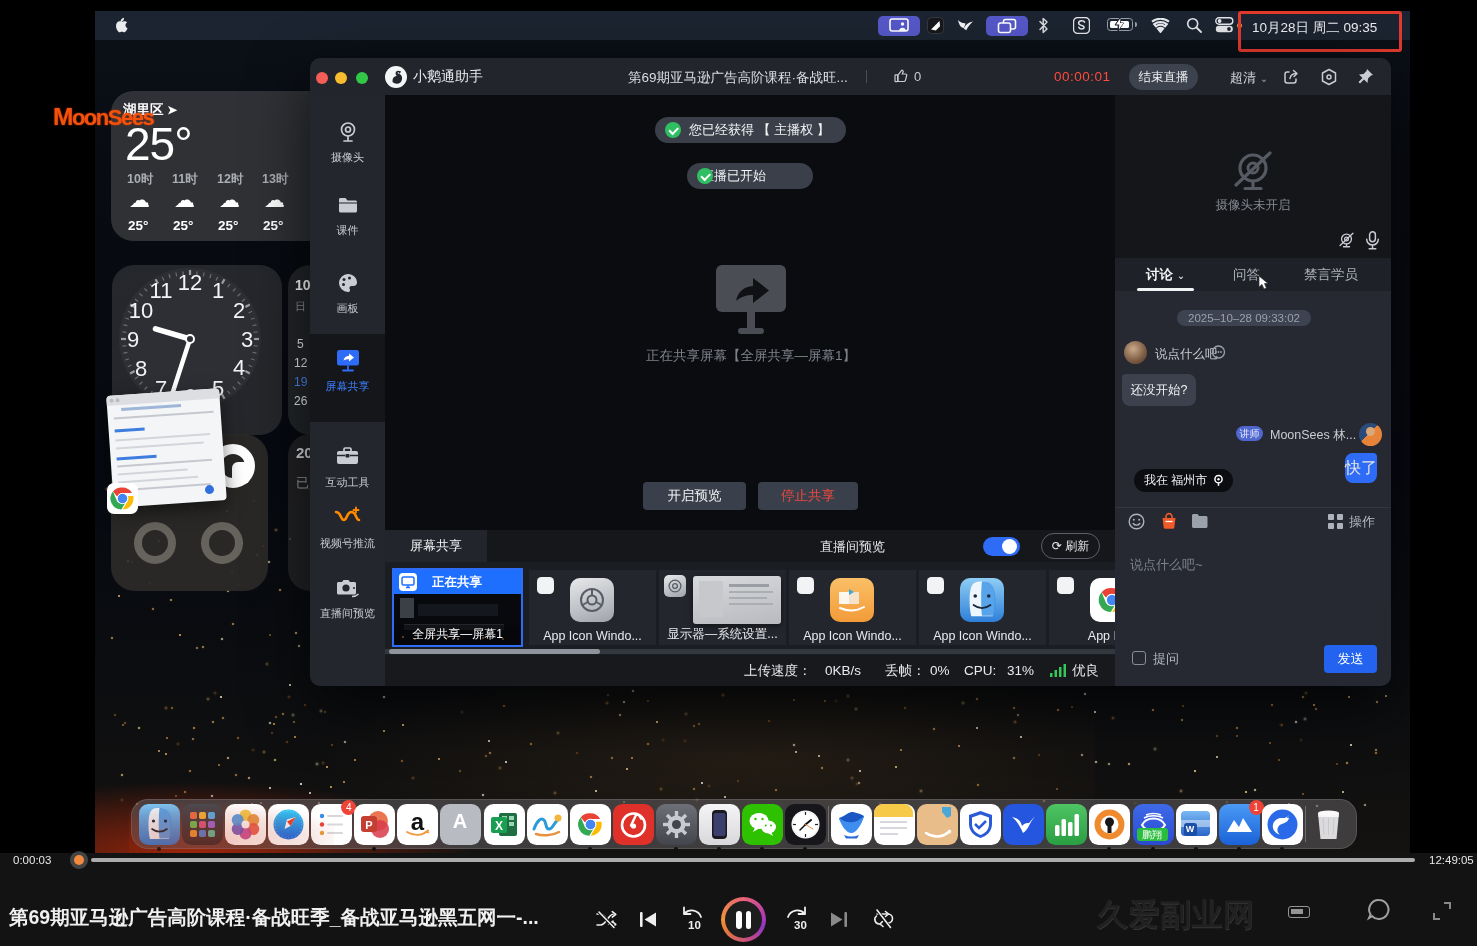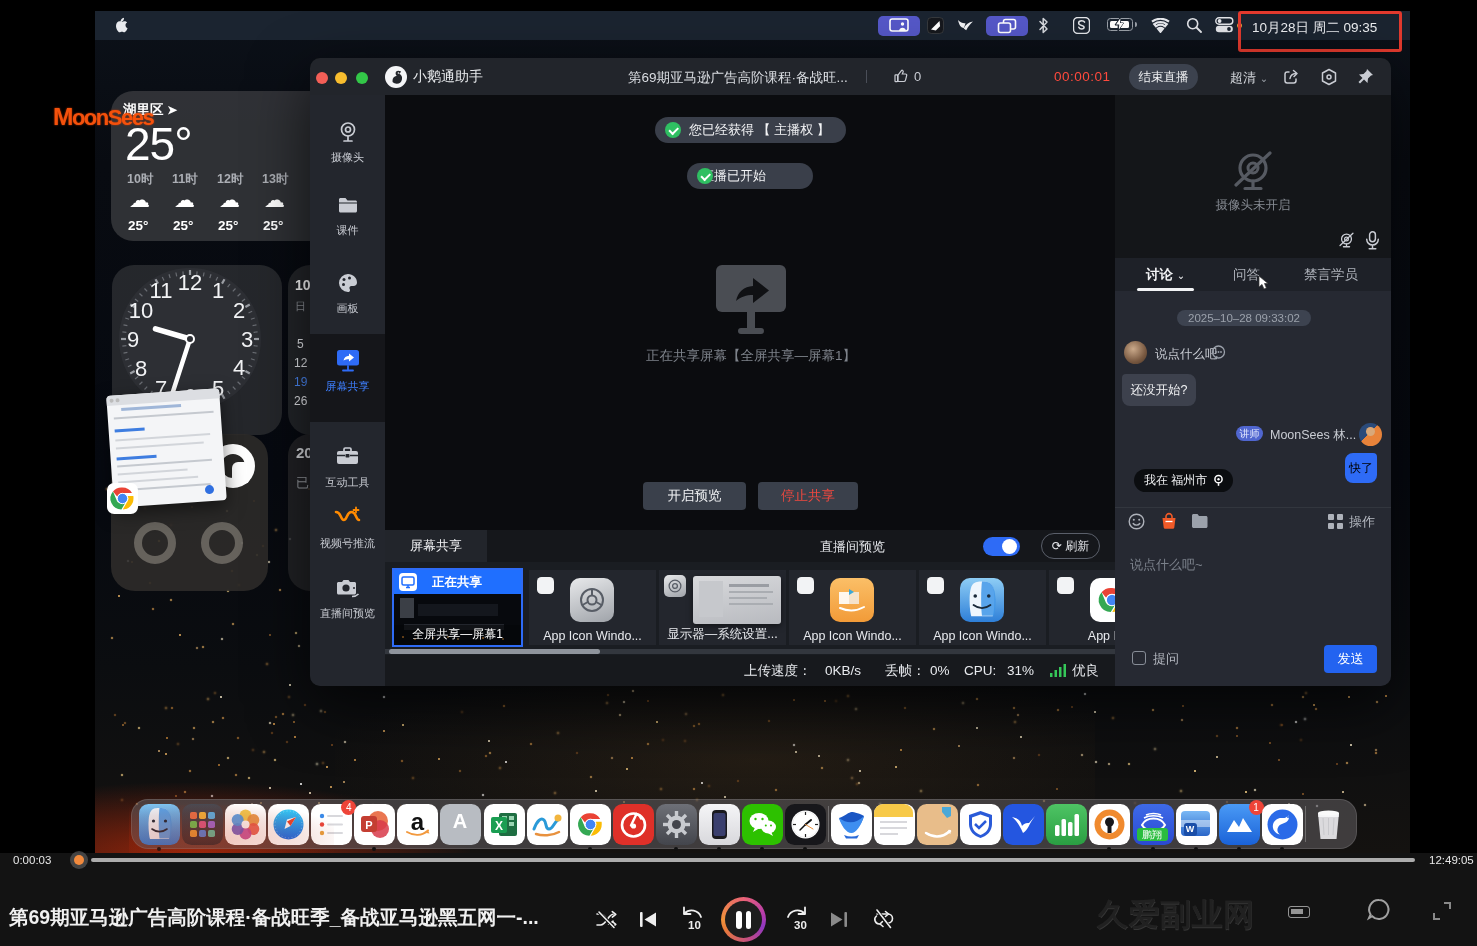--- a/index.html
+++ b/index.html
@@ -524,21 +524,21 @@
               <circle cx="7.5" cy="7" r="0.9" fill="#9ba1ab"></circle>
               <circle cx="10" cy="7" r="0.9" fill="#9ba1ab"></circle>
               <path d="M4 12.5 3 14.5l3-1.2" fill="#9ba1ab"></path>
             </svg>
           <div class="abs" style="left:7px;top:83px;width:74px;height:32px;background:#3d414d;border-radius:4px 8px 8px 8px;color:#f2f3f5;font-size:12.5px;line-height:32px;text-align:center">还没开始?</div>
           <div class="abs" style="left:121px;top:135px;width:27px;height:15px;background:#5066cf;border-radius:8px;color:#e8ecff;font-size:10px;text-align:center;line-height:15px">讲师</div>
           <div class="abs" style="left:155px;top:136px;color:#c9ccd3;font-size:12.5px">MoonSees 林...</div>
           <div class="abs" style="left:244px;top:132px;width:23px;height:23px;border-radius:50%;background:linear-gradient(135deg,#2a4a7a 45%,#e8833a 45%);overflow:hidden">
               <div class="abs" style="left:7px;top:4px;width:9px;height:9px;border-radius:50%;background:#d8a87a"></div>
             </div>
-          <div class="abs" style="left:230px;top:162px;width:32px;height:30px;background:#2e6bf6;border-radius:8px 4px 8px 8px;color:#000000;font-size:12px;text-align:center;line-height:30px">快了</div>
+          <div class="abs" style="left:230px;top:162px;width:32px;height:30px;background:#2e6bf6;border-radius:8px 4px 8px 8px;color:#e5e5e5;font-size:16px;text-align:center;line-height:30px">快了</div>
           <div class="abs" style="left:19px;top:178px;width:99px;height:23px;background:#0b0d10;border-radius:12px;color:#f2f3f5;font-size:12px;line-height:23px"><span style="margin-left:10px">我在 福州市</span><svg class="abs" style="left:78px;top:5px" width="13" height="13" viewBox="0 0 13 13">
                 <circle cx="6.5" cy="5.2" r="3.6" fill="none" stroke="#fff" stroke-width="1.5"></circle>
                 <circle cx="6.5" cy="5.2" r="1.2" fill="#fff"></circle>
                 <path d="M6.5 9.2v2.6" stroke="#fff" stroke-width="1.5"></path>
               </svg></div>
         </div>
 
         <div class="abs" style="left:0;top:412px;width:276px;height:28px;border-top:1px solid #32363e">
           <svg class="abs" style="left:13px;top:5px" width="17" height="17" viewBox="0 0 17 17">
               <circle cx="8.5" cy="8.5" r="7.3" fill="none" stroke="#aeb2ba" stroke-width="1.4"></circle>

